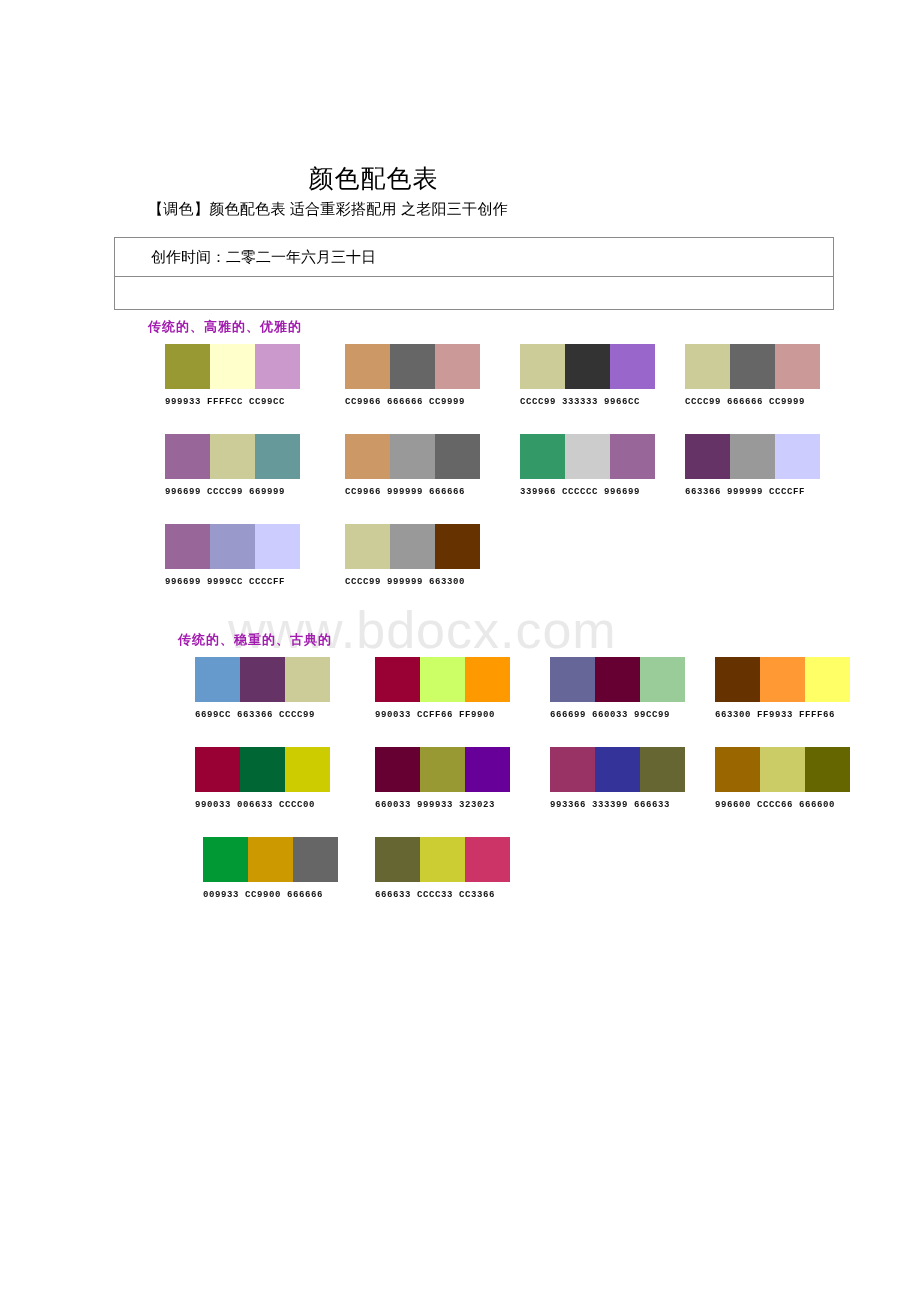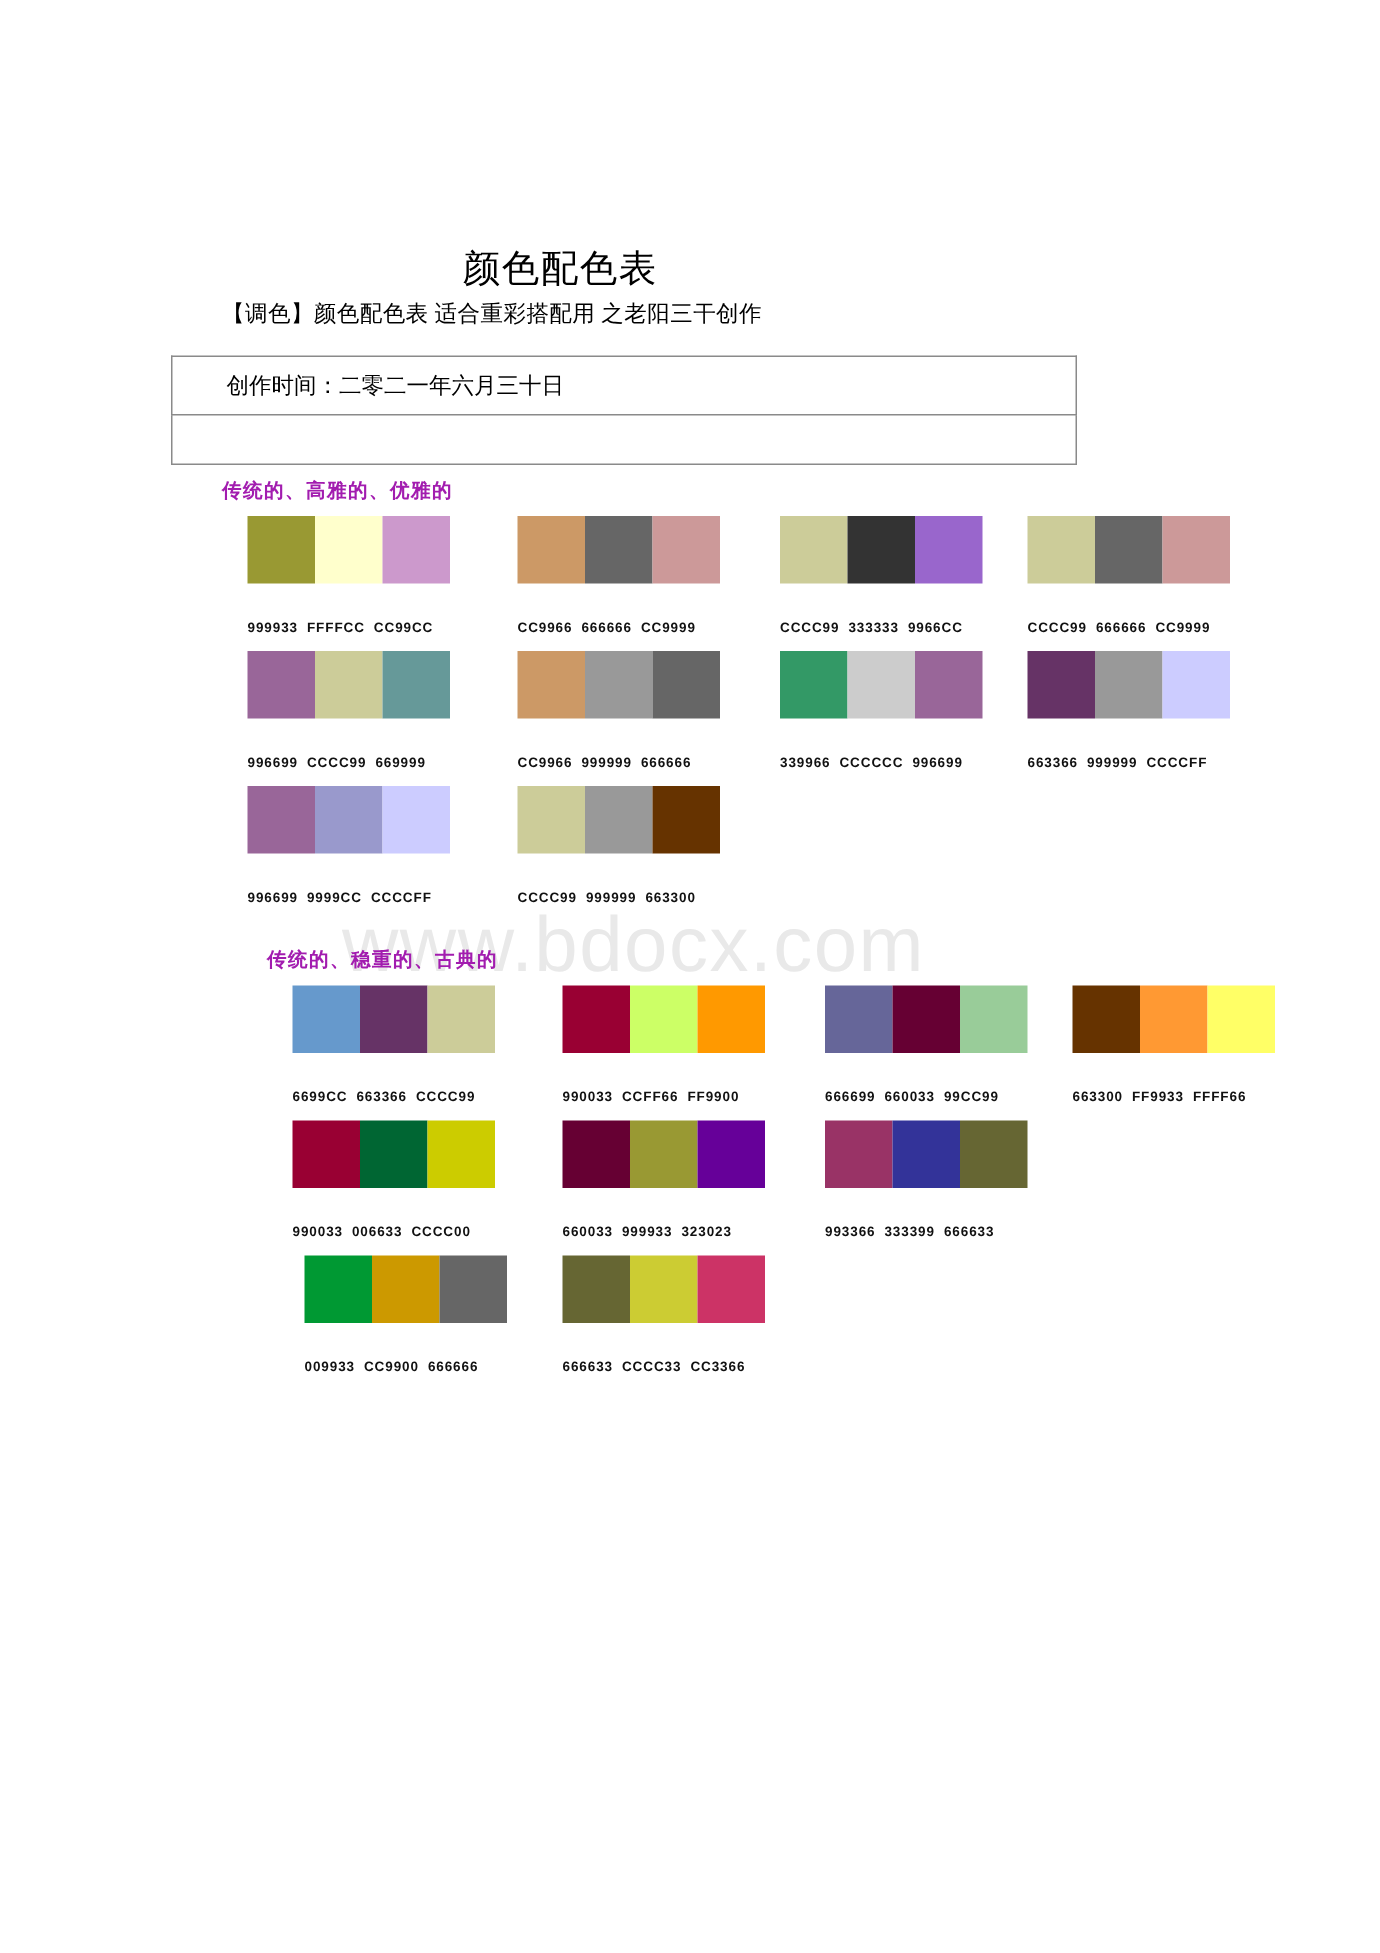--- a/index.html
+++ b/index.html
@@ -57,21 +57,21 @@
     font-size: 15px;
     letter-spacing: 0.3px;
     z-index: 2;
   }
 
   
   .info-table {
     position: absolute;
     left: 114px;
     top: 237px;
-    width: 604px;
+    width: 720px;
     border-collapse: collapse;
     z-index: 2;
     background: #fff;
   }
   .info-table td {
     border: 1px solid #8a8a8a;
     height: 32px;
     padding: 3px 8px 3px 36px;
     font-size: 15px;
     vertical-align: middle;
@@ -114,22 +114,22 @@
     height: 45px;
     width: 135px;
   }
   .swatch {
     width: 45px;
     height: 45px;
   }
 
   .hexes {
     display: flex;
-    margin-top: 24px;
-    font-family: Liberation Sans, sans-serif;
+    margin-top: 8px;
+    font-family: Liberation Mono, monospace;
     font-size: 9px;
     font-weight: bold;
     letter-spacing: 0.6px;
     color: #111;
     white-space: nowrap;
   }
   .hex {
     margin-right: 6px;
   }
   .hex:last-child { margin-right: 0; }
@@ -368,20 +368,32 @@
             <div class="swatch" style="background: rgb(153, 51, 102);"></div>
             <div class="swatch" style="background: rgb(51, 51, 153);"></div>
             <div class="swatch" style="background: rgb(102, 102, 51);"></div>
           </div>
           <div class="hexes">
             <span class="hex">993366</span>
             <span class="hex">333399</span>
             <span class="hex">666633</span>
           </div>
         </div>
+        <div class="palette" style="left: 685px;">
+          <div class="swatches">
+            <div class="swatch" style="background: rgb(153, 102, 0);"></div>
+            <div class="swatch" style="background: rgb(204, 204, 102);"></div>
+            <div class="swatch" style="background: rgb(102, 102, 0);"></div>
+          </div>
+          <div class="hexes">
+            <span class="hex">996600</span>
+            <span class="hex">CCCC66</span>
+            <span class="hex">666600</span>
+          </div>
+        </div>
       </div>
     <div class="palette-row" id="s1r2">
         <div class="palette" style="left: 173px;">
           <div class="swatches">
             <div class="swatch" style="background: rgb(0, 153, 51);"></div>
             <div class="swatch" style="background: rgb(204, 153, 0);"></div>
             <div class="swatch" style="background: rgb(102, 102, 102);"></div>
           </div>
           <div class="hexes">
             <span class="hex">009933</span>

